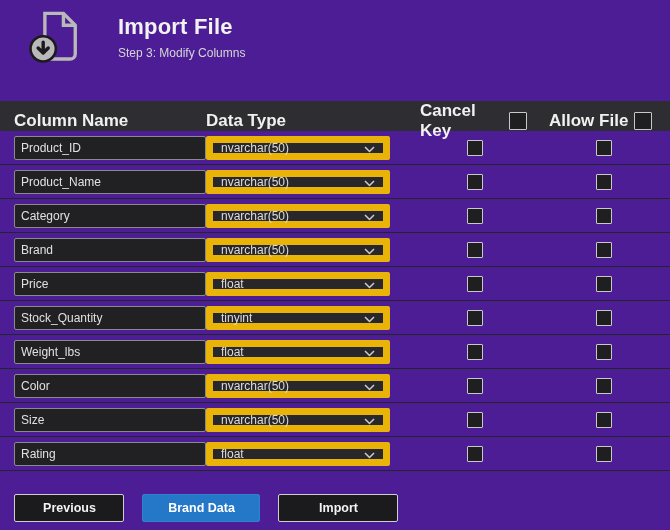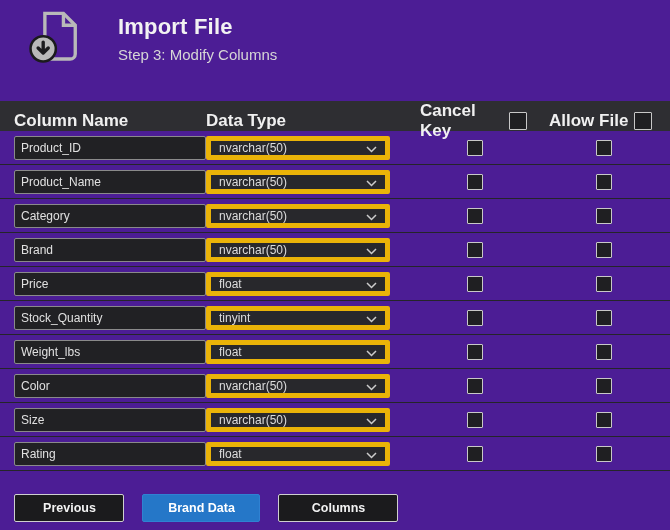--- a/index.html
+++ b/index.html
@@ -3,36 +3,36 @@
 <meta charset="utf-8">
 <style>
   html,body { margin:0; padding:0; background:#1b1b1d; }
   * { box-sizing:border-box; font-family:"Liberation Sans", sans-serif; }
   .app { position:relative; width:670px; height:530px; background:#4c1d95; overflow:hidden; color:#e8e8e8; }
 
   
   .header { position:absolute; top:8px; left:28px; display:flex; align-items:flex-start; }
   .file-icon-wrap { width:54px; height:58px; margin-right:36px; }
   .header-text h1 { margin:6px 0 0 0; font-size:22px; font-weight:700; color:#f2f2f2; letter-spacing:0.2px; }
-  .header-text .subtitle { margin-top:6px; font-size:15px; color:#d6d6d6; }
+  .header-text .subtitle { margin-top:6px; font-size:12px; color:#d6d6d6; }
 
   
   .grid-cols { display:grid; grid-template-columns:206px 196px 130px 138px; align-items:center; }
   .table-header { position:absolute; top:101px; left:0; width:670px; height:30px; background:#2e2e32; font-size:17px; font-weight:700; color:#f0f0f0; }
   .h-name { padding-left:14px; }
   .h-pk { display:flex; align-items:center; justify-content:space-between; padding-left:18px; padding-right:5px; }
   .h-nulls { display:flex; align-items:center; justify-content:space-between; padding-left:17px; padding-right:18px; }
   .checkbox { width:16px; height:16px; border:1px solid #c8c8c8; background:#1f1f22; border-radius:1px; cursor:pointer; flex:0 0 auto; }
   .checkbox.lg { width:18px; height:18px; }
 
   
   .rows { position:absolute; top:131px; left:0; width:670px; }
   .table-row { height:34px; border-bottom:1px solid #252529; }
   .cell-name input { margin-left:14px; width:192px; height:24px; background:#212124; border:1px solid #8a8a8a; border-radius:2px; color:#e0e0e0; font-size:12px; padding:0 6px; outline:none; }
-  .dropdown { width:184px; height:24px; display:flex; align-items:center; justify-content:space-between; padding:0 8px; background:#28282c; border:5px solid #eab308; border-radius:2px; cursor:pointer; }
+  .dropdown { width:184px; height:24px; display:flex; align-items:center; justify-content:space-between; padding:0 8px; background:#28282c; border:7px solid #eab308; border-radius:2px; cursor:pointer; }
   .dd-text { font-size:12px; color:#dcdcdc; }
   .cell-pk, .cell-nulls { display:flex; justify-content:center; }
   .cell-pk .checkbox { transform:translateX(8px); }
   .cell-nulls .checkbox { transform:translateX(3px); }
 
   
   .footer { position:absolute; top:494px; left:14px; display:flex; gap:18px; }
   .btn { height:28px; border-radius:2px; font-size:12.5px; font-weight:700; cursor:pointer; display:flex; align-items:center; justify-content:center;padding-left:7px; }
   .btn-secondary { width:110px; background:#1b1b1d; border:1px solid #cfcfcf; color:#f2f2f2; }
   .btn-primary { width:118px; background:#2577c8; border:1px solid #2f82d2; color:#ffffff; }
@@ -289,16 +289,16 @@
       </div>
       <div class="cell-nulls">
         <span class="checkbox"></span>
       </div>
     </div>
   </div>
 
   <div class="footer">
     <button class="btn btn-secondary">Previous</button>
     <button class="btn btn-primary">Brand Data</button>
-    <button class="btn btn-cancel">Columns</button>
+    <button class="btn btn-cancel">Import</button>
   </div>
 
 </div>
 
 </body></html>

